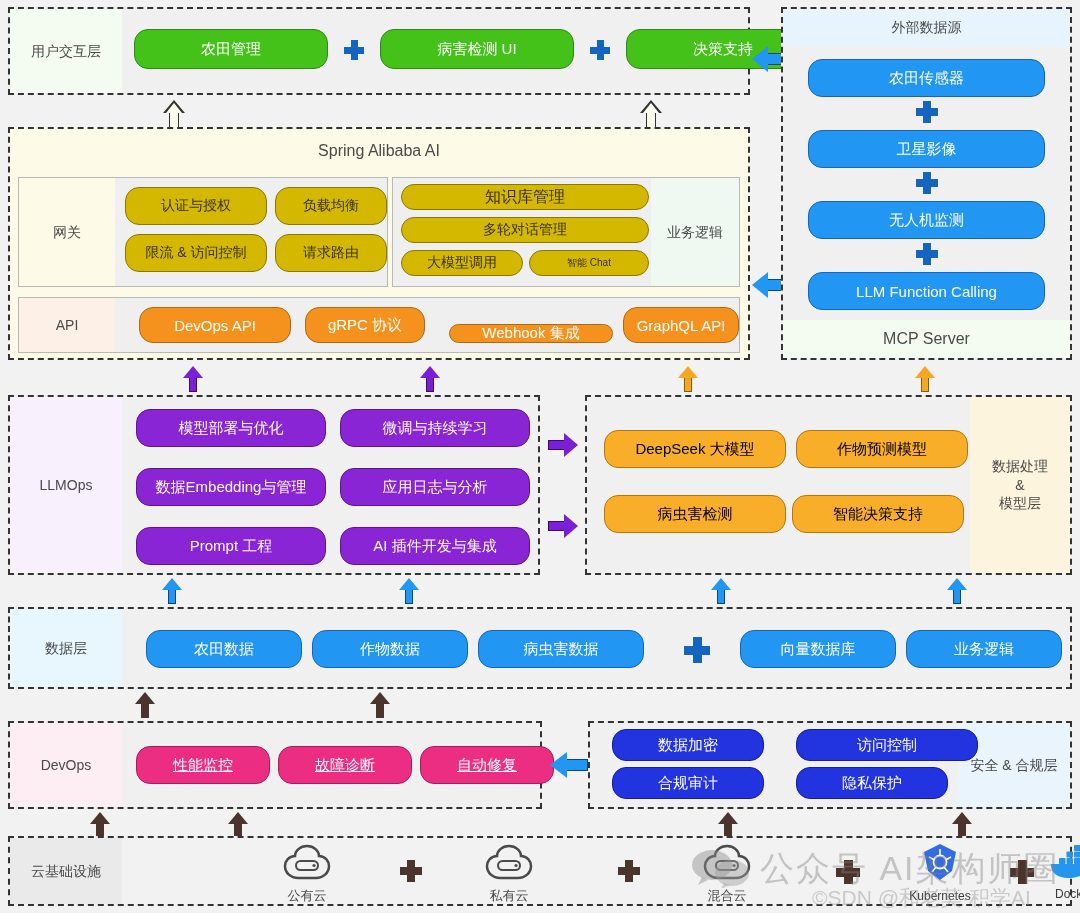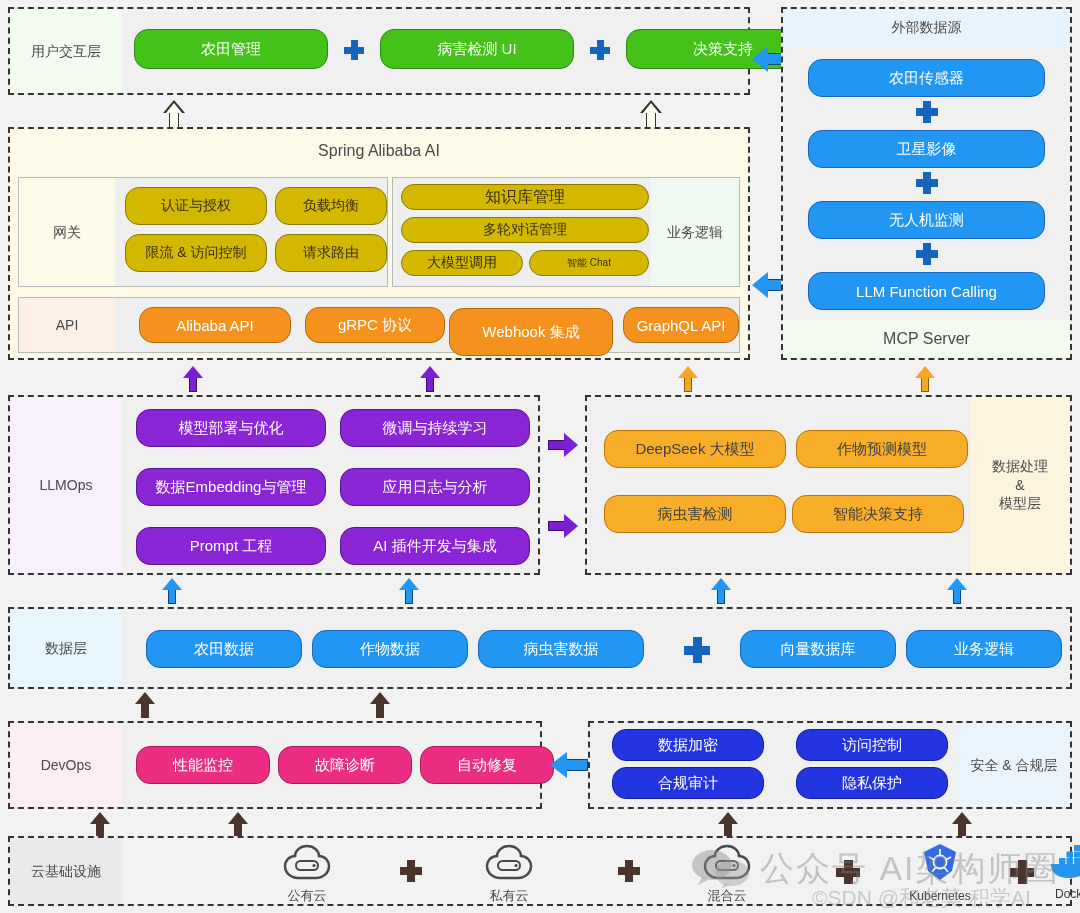--- a/index.html
+++ b/index.html
@@ -38,22 +38,22 @@
     text-align: center;
     color: #fff;
     white-space: nowrap;
     border: 1.5px solid rgba(0,0,0,.45);
   }
   .pill.green   { background:#45c21a; border-color:#2e8a10; color:#fff; }
   .pill.blue    { background:#2196f3; border-color:#1565c0; color:#fff; }
   .pill.gold    { background:#d4b800; border-color:#8a7800; color:#3a3000; }
   .pill.orange  { background:#f5921e; border-color:#b06a10; color:#fff; }
   .pill.purple  { background:#8a25d6; border-color:#5c1494; color:#fff; }
-  .pill.amber   { background:#f9ae29; border-color:#b5770d; color:#404040; }
-  .pill.pink    { background:#ec2e83; border-color:#a81a5b; color:#fff; }
+  .pill.amber   { background:#f9ae29; border-color:#b5770d; color:#000000; }
+  .pill.pink    { background:#ec2e83; border-color:#a81a5b; color:#fff;text-decoration:underline; }
   .pill.vblue   { background:#2233e0; border-color:#141f9e; color:#fff; }
 
   
   .subpanel {
     position: absolute;
     background: #efefef;
     border: 1.5px solid #b8b8b8;
     display: flex; align-items: stretch;
   }
   .subpanel-label {
@@ -150,23 +150,23 @@
       <div class="pill gold abs" style="left:8px; top:39px; width:248px; height:26px; font-size:14px;">多轮对话管理</div>
       <div class="pill gold abs" style="left:8px; top:72px; width:122px; height:26px; font-size:14px;">大模型调用</div>
       <div class="pill gold abs" style="left:136px; top:72px; width:120px; height:26px; font-size:10px;">智能 Chat</div>
     </div>
     <div class="subpanel-label" style="width:88px; background:#eff8f1;">业务逻辑</div>
   </div>
 
   <div class="subpanel" style="left:18px; top:297px; width:722px; height:56px;">
     <div class="subpanel-label" style="width:96px; background:#fdf0e6;">API</div>
     <div style="position:relative; flex:1;">
-      <div class="pill orange abs" style="left:24px; top:9px; width:152px; height:36px;">Alibaba API</div>
-      <div class="pill orange abs" style="left:190px; top:9px; width:140px; height:36px;">gRPC 协议</div>
-      <div class="pill orange abs" style="left:334px; top:10px; width:164px; height:48px;text-align:center;">Webhook 集成</div>
+      <div class="pill orange abs" style="left:24px; top:9px; width:152px; height:36px;">DevOps API</div>
+      <div class="pill orange abs" style="left:190px; top:9px; width:120px; height:36px;">gRPC 协议</div>
+      <div class="pill orange abs" style="left:334px; top:26px; width:164px; height:19px;text-align:center;">Webhook 集成</div>
       <div class="pill orange abs" style="left:508px; top:9px; width:116px; height:36px;">GraphQL API</div>
     </div>
   </div>
 
   <div class="arr-left" style="left:752px; top:272px; width:36px; height:26px;">
     <div style="position:absolute; left:14px; top:7px; width:22px; height:12px; background:#2196f3; border:1.5px solid #10447e; border-left:none;"></div>
     <div style="position:absolute; left:0; top:0; width:0; height:0; border-top:13px solid transparent; border-bottom:13px solid transparent; border-right:16px solid #2196f3;"></div>
   </div>
 
   <div class="dashbox" style="left:781px; top:7px; width:291px; height:353px; background:#f0f0f0;">
@@ -294,21 +294,21 @@
   </div>
 
   <div class="arr-left" style="left:550px; top:752px; width:38px; height:26px;">
     <div style="position:absolute; left:16px; top:7px; width:22px; height:12px; background:#2196f3; border:1.5px solid #10447e; border-left:none;"></div>
     <div style="position:absolute; left:0; top:0; width:0; height:0; border-top:13px solid transparent; border-bottom:13px solid transparent; border-right:17px solid #2196f3;"></div>
   </div>
 
   <div class="layer" style="left:588px; top:721px; width:484px; height:88px;">
     <div style="position:relative; flex:1;">
       <div class="pill vblue abs" style="left:22px; top:6px; width:152px; height:32px;">数据加密</div>
-      <div class="pill vblue abs" style="left:206px; top:6px; width:152px; height:32px;">访问控制</div>
+      <div class="pill vblue abs" style="left:206px; top:6px; width:182px; height:32px;">访问控制</div>
       <div class="pill vblue abs" style="left:22px; top:44px; width:152px; height:32px;">合规审计</div>
       <div class="pill vblue abs" style="left:206px; top:44px; width:152px; height:32px;">隐私保护</div>
     </div>
     <div class="layer-label" style="width:112px; background:#eaf4fd;">安全 &amp; 合规层</div>
   </div>
 
   <div class="arr-up" style="left:90px; top:812px; width:20px; height:26px;">
     <div style="position:absolute; left:6px; top:10px; width:8px; height:16px; background:#4a342c;"></div>
     <div style="position:absolute; left:0; top:0; width:0; height:0; border-left:10px solid transparent; border-right:10px solid transparent; border-bottom:12px solid #4a342c;"></div>
   </div>

